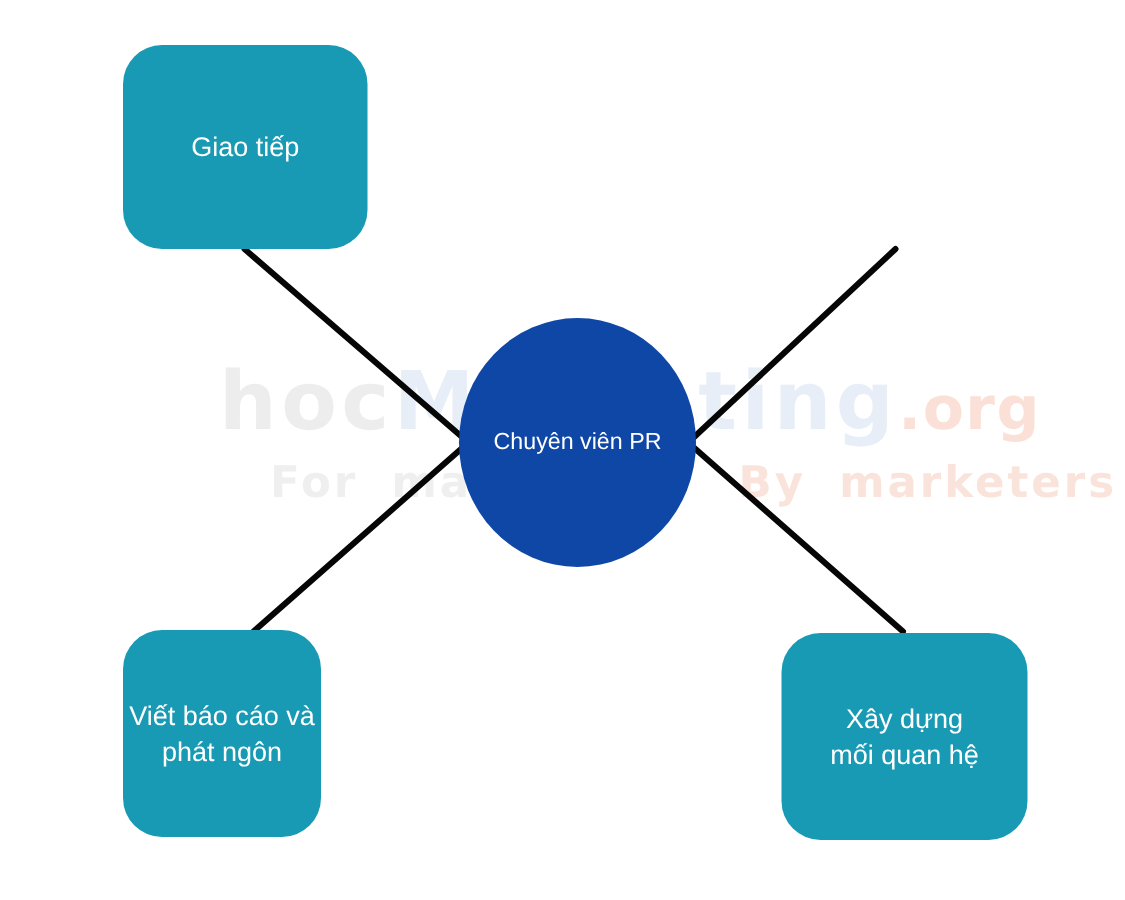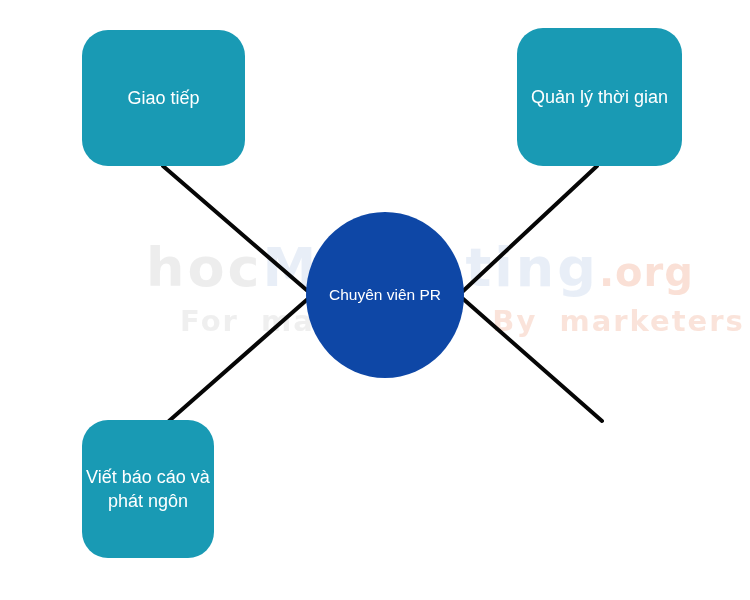--- a/index.html
+++ b/index.html
@@ -63,24 +63,24 @@
   <svg class="connector-layer" viewBox="0 0 750 600" xmlns="http://www.w3.org/2000/svg">
     <line x1="163" y1="166" x2="310" y2="293" stroke="#060606" stroke-width="4" stroke-linecap="round"></line>
     <line x1="310" y1="297" x2="169" y2="421" stroke="#060606" stroke-width="4" stroke-linecap="round"></line>
     <line x1="597" y1="166" x2="461" y2="293" stroke="#060606" stroke-width="4" stroke-linecap="round"></line>
     <line x1="461" y1="297" x2="602" y2="421" stroke="#060606" stroke-width="4" stroke-linecap="round"></line>
   </svg>
 
   <div class="node" id="node-tl">
     <span class="label">Giao tiếp</span>
   </div>
-  <div class="node" id="node-tr">
-    <span class="label">Quản lý thời gian</span>
-  </div>
   <div class="node" id="node-bl">
     <span class="label">Viết báo cáo và phát ngôn</span>
+  </div>
+  <div class="node" id="node-br">
+    <span class="label">Xây dựng mối quan hệ</span>
   </div>
 
   <div class="center-node">
     <span class="label">Chuyên viên PR</span>
   </div>
 
 </div>
 
 </body></html>

